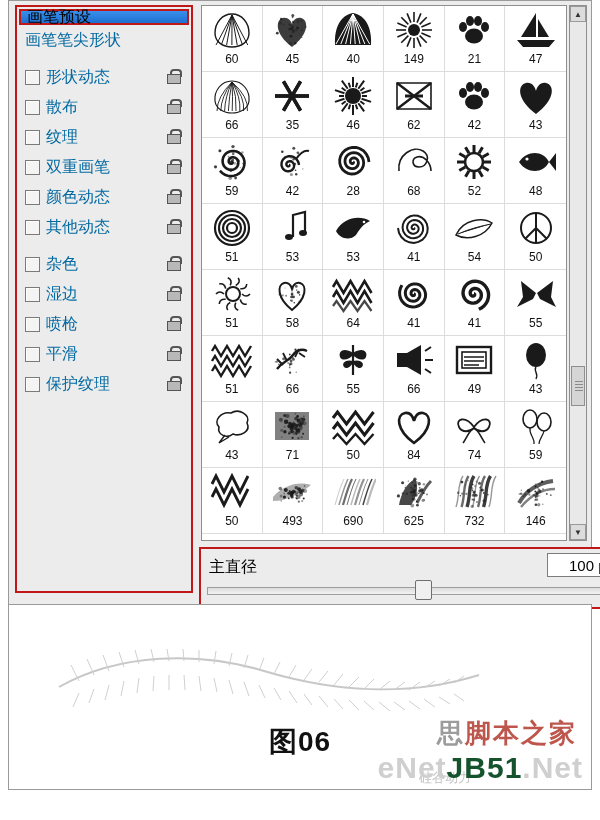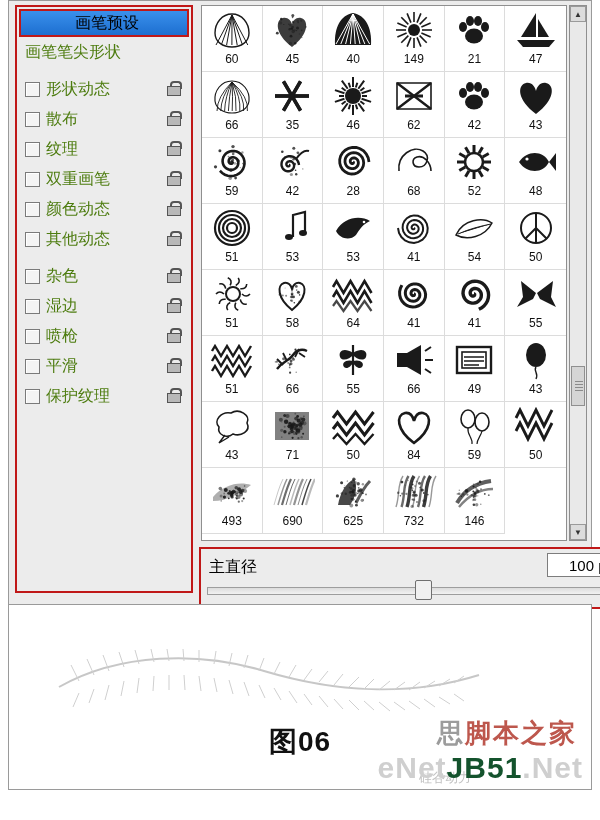--- a/index.html
+++ b/index.html
@@ -5,23 +5,23 @@
   html,body{margin:0;padding:0;background:#ffffff;}
   body{width:600px;height:820px;font-family:"Liberation Sans",sans-serif;-webkit-font-smoothing:none;}
   .app{position:relative;width:600px;height:820px;overflow:hidden;background:#fff;}
 
   
   .panel{position:absolute;left:8px;top:0;width:584px;height:622px;background:#ececec;border:1px solid #9a9a9a;box-sizing:border-box;}
 
   
   .left-col{position:absolute;left:6px;top:4px;width:178px;height:588px;background:#ececec;border:2px solid #c01818;box-sizing:border-box;padding:0;}
   .opt-list{position:absolute;left:2px;top:2px;right:2px;bottom:2px;background:#ececec;}
-  .opt{position:relative;height:30px;display:flex;align-items:center;padding-left:6px;font-size:16px;color:#4d7c0f;box-sizing:border-box;}
+  .opt{position:relative;height:30px;display:flex;align-items:center;padding-left:6px;font-size:16px;color:#0369a1;box-sizing:border-box;}
   .opt.header{font-weight:normal;}
-  .opt.selected{background:#2a7fe0;background:linear-gradient(#3a90ec,#1d6fd0);color:#000;border:2px solid #c01818;box-sizing:border-box;height:28px;justify-content:center;}
+  .opt.selected{background:#2a7fe0;background:linear-gradient(#3a90ec,#1d6fd0);color:#000;border:2px solid #c01818;box-sizing:border-box;height:16px;}
   .opt.selected .opt-label{color:#000;}
   .chk{width:13px;height:13px;border:1px solid #7a7a7a;background:#f4f4f4;margin-right:6px;display:inline-block;box-shadow:inset 1px 1px 0 #fff;}
   .opt-label{line-height:1;}
   .lock{position:absolute;right:8px;top:7px;width:14px;height:15px;}
   .lock .shackle{position:absolute;left:3px;top:0;width:8px;height:6px;border:2px solid #555;border-bottom:none;border-radius:4px 4px 0 0;}
   .lock .body{position:absolute;left:0;top:5px;width:14px;height:10px;background:#b8b8b8;border:1px solid #555;box-sizing:border-box;}
   .sep{height:7px;}
 
   
   .grid-wrap{position:absolute;left:192px;top:4px;width:366px;height:536px;background:#fff;border:1px solid #8f8f8f;box-sizing:border-box;overflow:hidden;}
@@ -783,20 +783,30 @@
             <div class="thumb">
               <svg width="46" height="42" viewBox="0 0 46 42">
                 <path d="M23,38 C5,25 5,10 14,8 C20,7 22,12 23,16 C24,12 26,7 32,8 C41,10 41,25 23,38Z" fill="none" stroke="#1a1a1a" stroke-width="2.6"></path>
               </svg>
             </div>
             <div class="num">84</div>
           </div>
           <div class="cell">
             <div class="thumb">
               <svg width="46" height="42" viewBox="0 0 46 42">
+                <path d="M23,22 C14,10 4,14 8,22 C11,28 19,27 23,23Z" fill="none" stroke="#1a1a1a" stroke-width="1.8"></path>
+                <path d="M23,22 C32,10 42,14 38,22 C35,28 27,27 23,23Z" fill="none" stroke="#1a1a1a" stroke-width="1.8"></path>
+                <path d="M21,24 C16,30 14,36 12,38 M25,24 C30,30 32,36 34,38" stroke="#1a1a1a" stroke-width="1.6" fill="none"></path>
+              </svg>
+            </div>
+            <div class="num">74</div>
+          </div>
+          <div class="cell">
+            <div class="thumb">
+              <svg width="46" height="42" viewBox="0 0 46 42">
                 <ellipse cx="17" cy="14" rx="7" ry="9" fill="none" stroke="#1a1a1a" stroke-width="1.6"></ellipse>
                 <ellipse cx="31" cy="17" rx="7" ry="9" fill="none" stroke="#1a1a1a" stroke-width="1.6"></ellipse>
                 <path d="M17,23 C16,30 22,33 21,39 M31,26 C30,31 26,34 26,39" stroke="#1a1a1a" stroke-width="1.2" fill="none"></path>
               </svg>
             </div>
             <div class="num">59</div>
           </div>
           <div class="cell">
             <div class="thumb">
               <svg width="46" height="42" viewBox="0 0 46 42">

